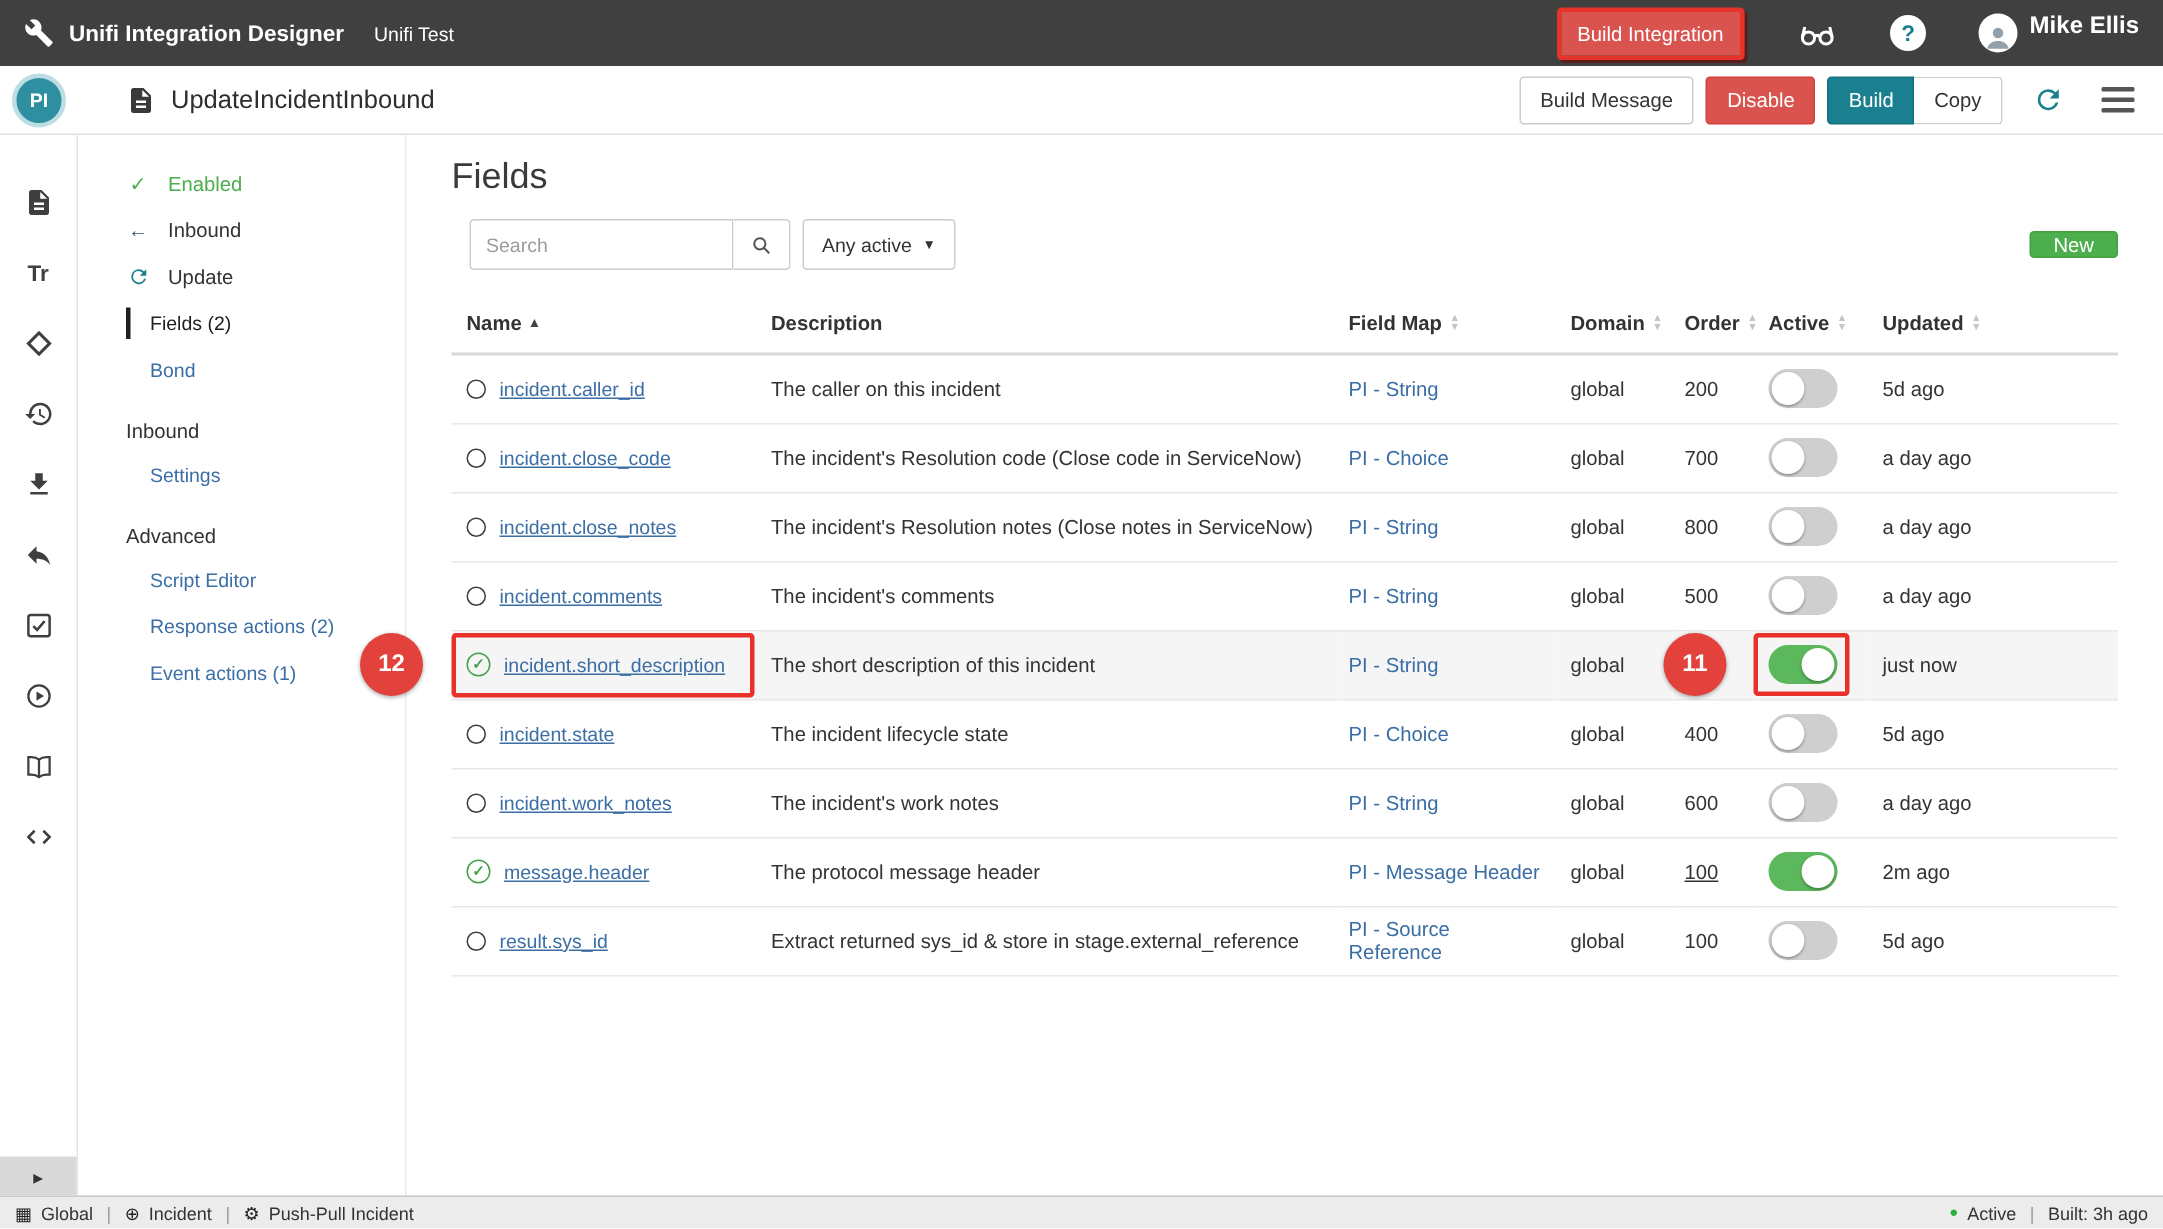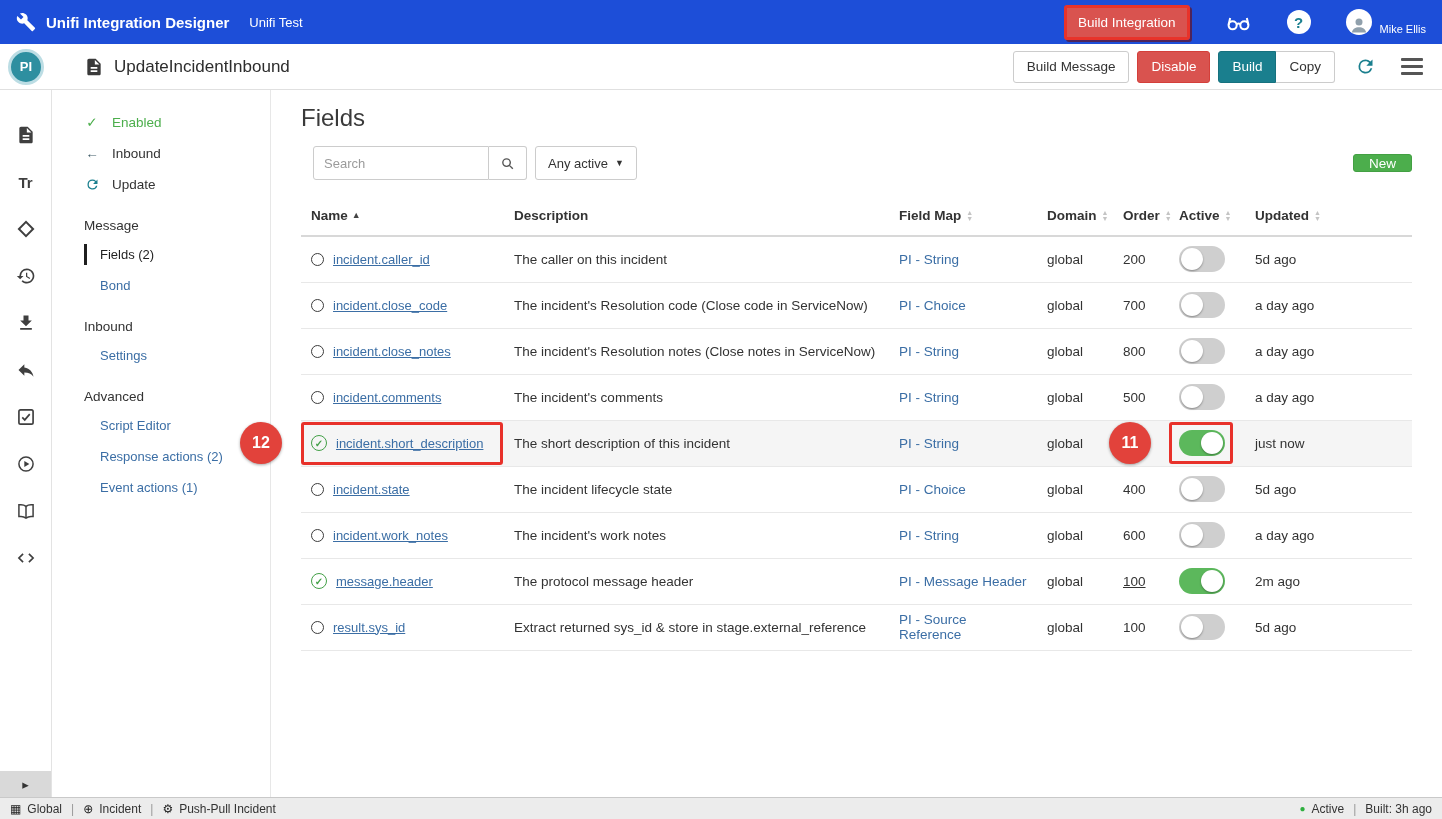--- a/index.html
+++ b/index.html
@@ -1,28 +1,28 @@
 <!DOCTYPE html>
 <html><head>
 <meta charset="utf-8">
 <style>
   * { box-sizing: border-box; margin: 0; padding: 0; }
   body {
     width: 1442px; height: 819px; position: relative; overflow: hidden;
     font-family: "Liberation Sans", sans-serif; background: #fff; color: #333;
   }
   
-  .topbar { height: 44px; background: #1d4ed8; display: flex; align-items: center; padding: 0 16px; color: #fff; }
+  .topbar { height: 44px; background: #404040; display: flex; align-items: center; padding: 0 16px; color: #fff; }
   .app-title { font-size: 15px; font-weight: 700; margin-left: 10px; }
   .workspace { font-size: 13px; margin-left: 20px; }
   .topbar-right { margin-left: auto; display: flex; align-items: center; gap: 35px; }
   .ann-wrap { border: 3px solid #e8332a; box-shadow: 2px 2px 0 rgba(110,8,8,.6); border-radius: 3px; }
   .build-integration-btn { background: #d9534f; color: #fff; border: 0; font-size: 13.5px; padding: 7px 11px; cursor: pointer; font-family: inherit; }
   .help-circle { width: 24px; height: 24px; border-radius: 50%; background: #fff; color: #1a7f8e; font-weight: 700; font-size: 15px; display: flex; align-items: center; justify-content: center; cursor: pointer; }
-  .user { display: flex; align-items: flex-end; gap: 8px; font-size: 11px; cursor: pointer; }
+  .user { display: flex; align-items: flex-start; gap: 8px; font-size: 16px; cursor: pointer; font-weight: bold; }
   .avatar-circle { width: 26px; height: 26px; border-radius: 50%; background: #fff; display: flex; align-items: flex-end; justify-content: center; overflow: hidden; }
   
   .header { height: 46px; display: flex; align-items: center; border-bottom: 1px solid #e0e0e0; padding: 0 16px 0 8px; background: #fff; }
   .pi-avatar { width: 36px; height: 36px; border-radius: 50%; background: #2e8fa0; border: 3px solid #bcdde4; color: #fff; font-size: 13px; font-weight: 700; display: flex; align-items: center; justify-content: center; }
   .doc-icon { margin-left: 40px; display: flex; }
   .header-title { font-size: 17px; color: #2d2d2d; font-weight: 500; margin-left: 10px; }
   .header-actions { margin-left: auto; display: flex; align-items: center; gap: 8px; }
   .btn { height: 32px; padding: 0 13px; font-size: 13.5px; border: 1px solid #ccc; background: #fff; color: #333; border-radius: 3px; cursor: pointer; font-family: inherit; }
   .btn.danger { background: #d9534f; border-color: #d43f3a; color: #fff; }
   .btn.teal { background: #1a7f8e; border-color: #16717e; color: #fff; }
@@ -219,21 +219,20 @@
     </div>
     <div class="side-status">
       <span class="s-icon">
         <svg viewBox="0 0 24 24" width="15" height="15" fill="#1a7f8e">
             <path d="M17.65 6.35A7.96 7.96 0 0 0 12 4a8 8 0 1 0 7.73 10h-2.08A6 6 0 1 1 12 6c1.66 0 3.14.69 4.22 1.78L13 11h7V4l-2.35 2.35z"></path>
           </svg>
       </span>
       <span>Update</span>
     </div>
 
-    <div class="side-title">Message</div>
     <div class="nav-item active">Fields (2)</div>
     <div class="nav-item">Bond</div>
 
     <div class="side-title">Inbound</div>
     <div class="nav-item">Settings</div>
 
     <div class="side-title">Advanced</div>
     <div class="nav-item">Script Editor</div>
     <div class="nav-item">Response actions (2)</div>
     <div class="nav-item">Event actions (1)</div>

